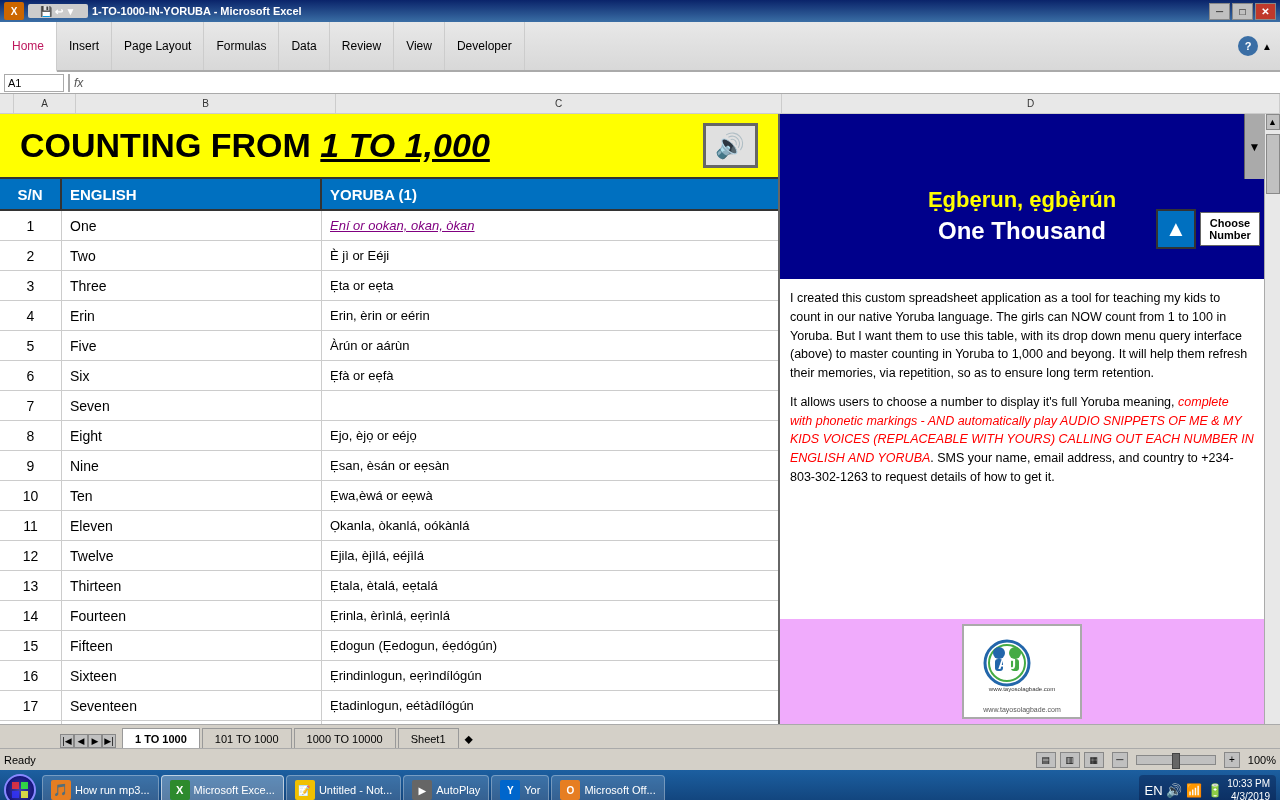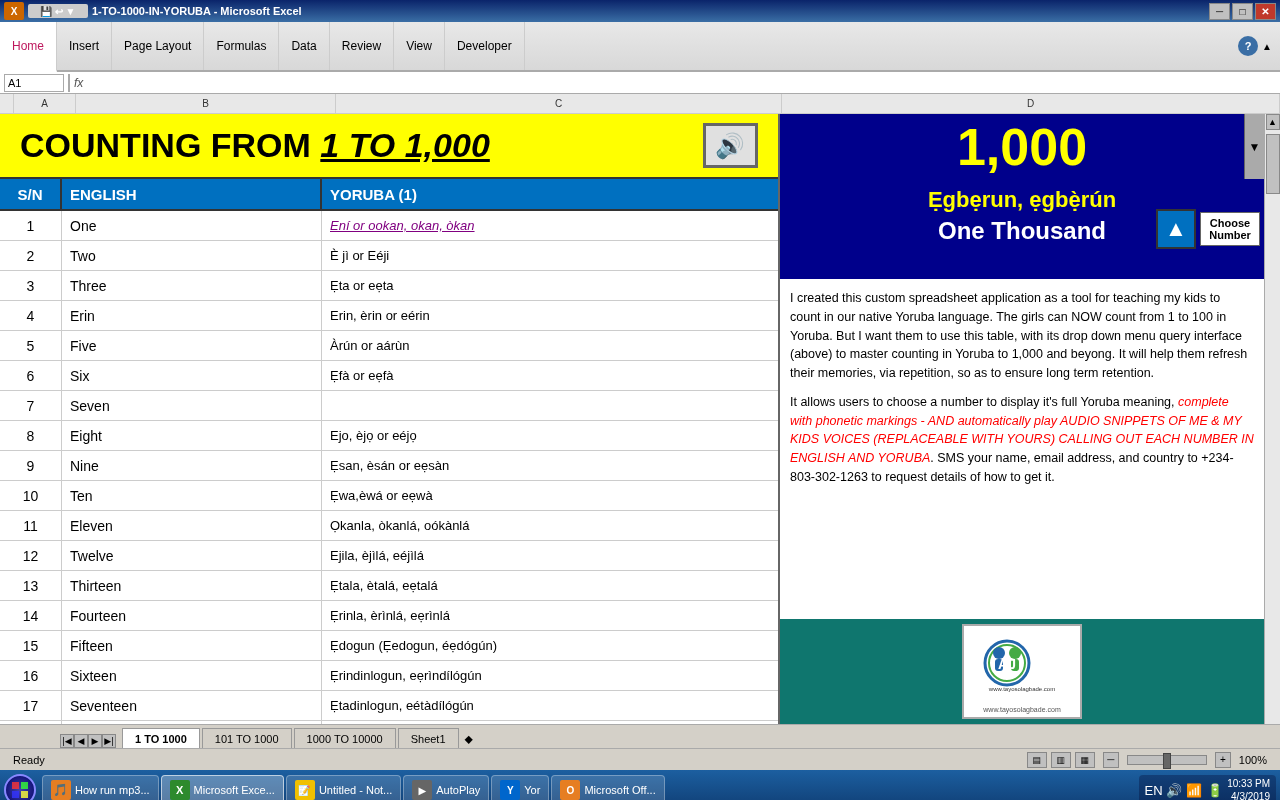--- a/index.html
+++ b/index.html
@@ -292,21 +292,21 @@
       overflow: hidden;
     }
     .description p { margin-bottom: 10px; }
     .desc-red { color: red; font-weight: normal; font-style: italic; }
 
     
     .logo-area {
       display: flex;
       justify-content: center;
       padding: 5px;
-      background: #0f766e;
+      background: #f0abfc;
     }
 
     
     .scrollbar-right {
       width: 16px;
       background: #e8e8e8;
       display: flex;
       flex-direction: column;
       align-items: center;
       border-left: 1px solid #aaa;
@@ -354,21 +354,21 @@
     }
 
     
     .status-bar {
       height: 22px;
       background: #d4d0c8;
       border-top: 1px solid #aaa;
       display: flex;
       align-items: center;
       justify-content: space-between;
-      padding: 0 13px;
+      padding: 0 4px;
       font-size: 11px;
     }
     .status-left { display: flex; gap: 8px; align-items: center; }
     .status-right { display: flex; gap: 8px; align-items: center; }
     .zoom-level { font-size: 11px; }
     .zoom-btn {
       width: 16px; height: 16px;
       background: #c0c0c0;
       border: 1px solid #888;
       display: flex; align-items: center; justify-content: center;
@@ -601,21 +601,20 @@
               <div class="dr-english">Eighteen</div>
               <div class="dr-yoruba">Ejindinlogun, eéjìdílógún</div>
             </div>
           </div>
       </div>
 
       <div class="right-panel">
 
         <div class="number-display-row">
           <div class="number-display">
-            <span class="number-text">1,000</span>
             <div class="dropdown-arrow">▼</div>
           </div>
         </div>
 
         <div class="yoruba-display">
           <span class="yoruba-text">Ẹgbẹrun, ẹgbẹ̀rún</span>
           <span class="english-text">One Thousand</span>
           <div class="up-arrow-btn">
             <span style="color:white;font-size:22px;font-weight:bold;">▲</span>
           </div>

